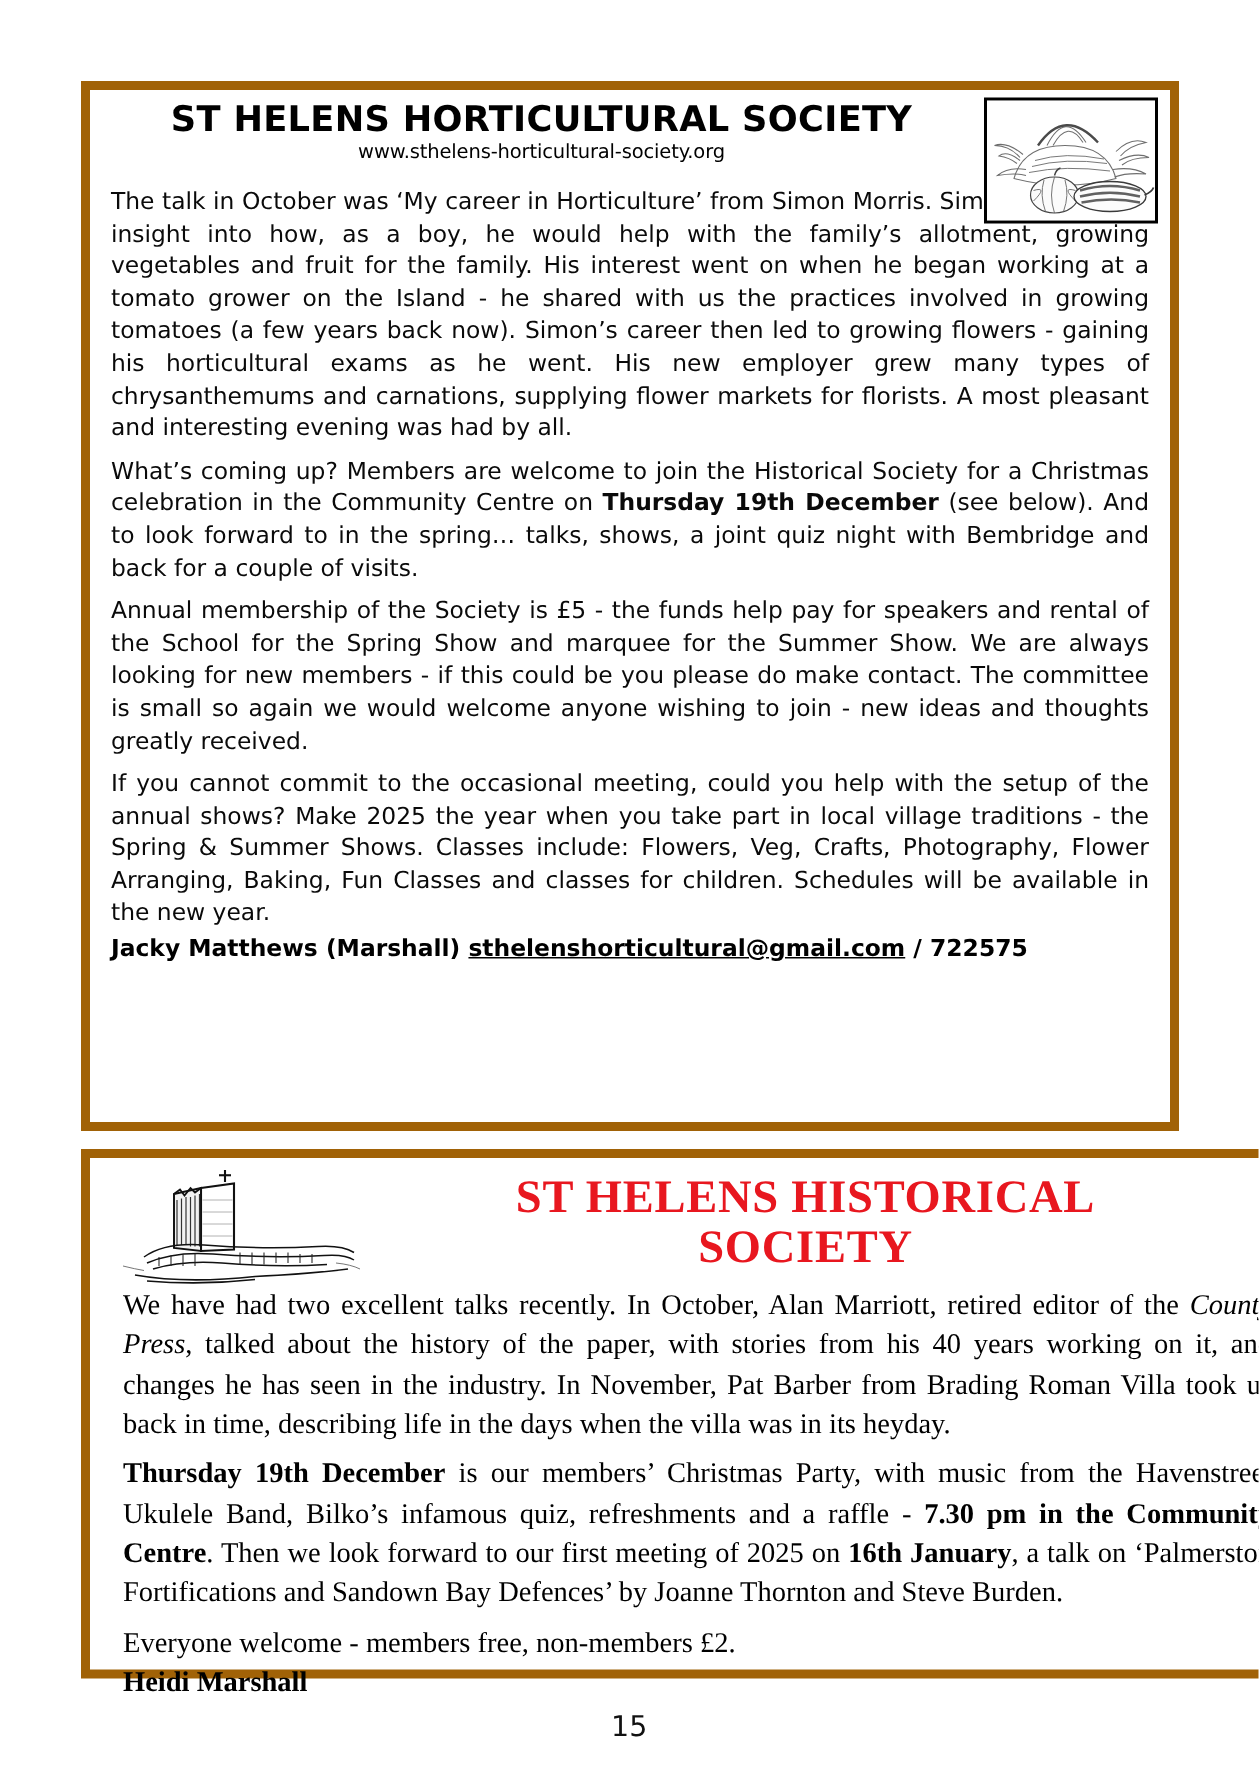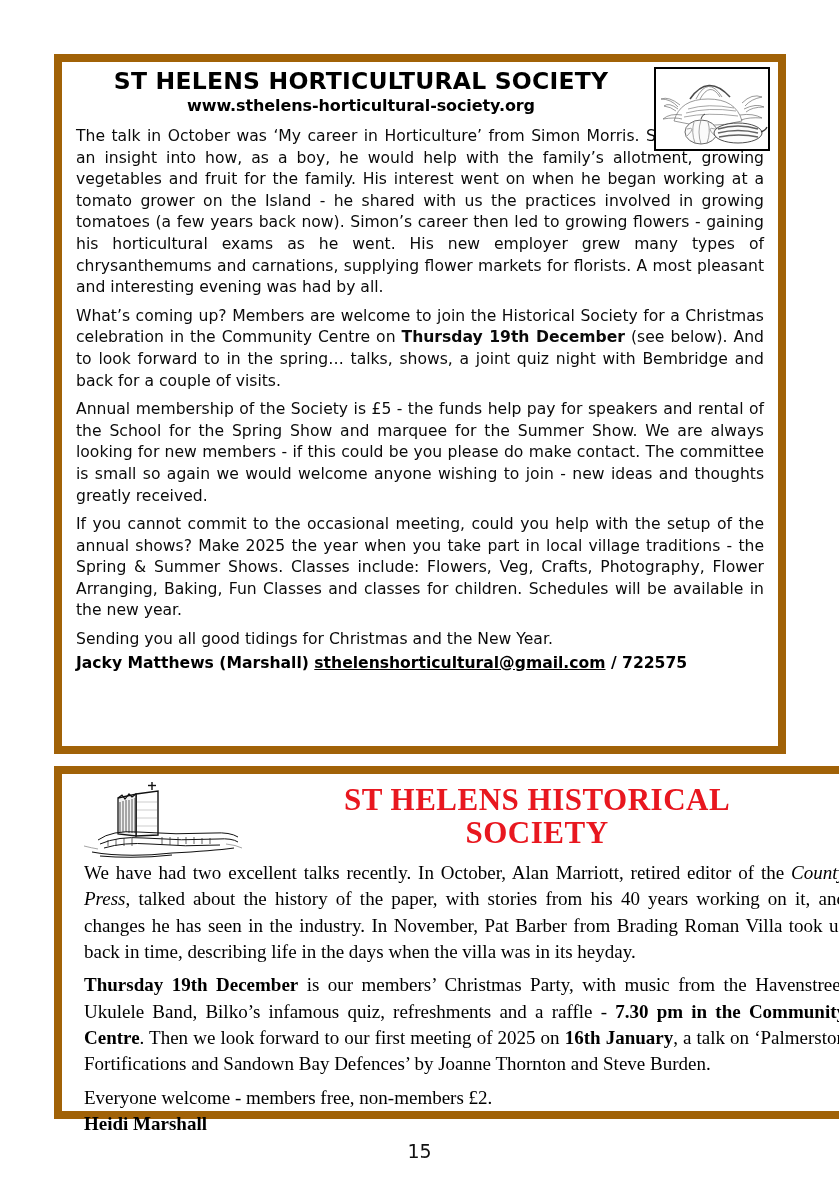--- a/index.html
+++ b/index.html
@@ -22,21 +22,21 @@
     left: 0; top: 0;
     width: 839px;
     height: 1191px;
     background: #ffffff;
   }
 
   
   .box {
     position: absolute;
     box-sizing: border-box;
-    border: 8px solid #a16207;
+    border: 6px solid #a16207;
     background: #ffffff;
   }
   #box-horticultural {
     left: 54px;
     top: 54px;
     width: 732px;
     height: 700px;
     padding: 6px 14px 4px 14px;
   }
   #box-historical {
@@ -57,22 +57,22 @@
     font-weight: bold;
     font-size: 23.5px;
     letter-spacing: 0.2px;
     text-align: center;
     padding-right: 118px;
     line-height: 1.12;
     white-space: nowrap;
   }
   .hort-url {
     font-family: "DejaVu Sans", sans-serif;
-    font-weight: bold;
-    font-size: 16px;
+    font-weight: normal;
+    font-size: 13px;
     text-align: center;
     padding-right: 118px;
     letter-spacing: -0.1px;
     margin-top: 2px;
     white-space: nowrap;
   }
 
   
   .veg-frame {
     position: absolute;
@@ -222,21 +222,20 @@
     <div class="body-text">
 
       <p>The talk in October was ‘My career in Horticulture’ from Simon Morris. Simon gave us an insight into how, as a boy, he would help with the family’s allotment, growing vegetables and fruit for the family. His interest went on when he began working at a tomato grower on the Island - he shared with us the practices involved in growing tomatoes (a few years back now). Simon’s career then led to growing flowers - gaining his horticultural exams as he went. His new employer grew many types of chrysanthemums and carnations, supplying flower markets for florists. A most pleasant and interesting evening was had by all.</p>
 
       <p><span>What’s coming up? Members are welcome to join the Historical Society for a Christmas celebration in the Community Centre on </span><span class="b">Thursday 19th December</span><span> (see below). And to look forward to in the spring… talks, shows, a joint quiz night with Bembridge and back for a couple of visits.</span></p>
 
       <p>Annual membership of the Society is £5 - the funds help pay for speakers and rental of the School for the Spring Show and marquee for the Summer Show. We are always looking for new members - if this could be you please do make contact. The committee is small so again we would welcome anyone wishing to join - new ideas and thoughts greatly received.</p>
 
       <p>If you cannot commit to the occasional meeting, could you help with the setup of the annual shows? Make 2025 the year when you take part in local village traditions - the Spring &amp; Summer Shows. Classes include: Flowers, Veg, Crafts, Photography, Flower Arranging, Baking, Fun Classes and classes for children. Schedules will be available in the new year.</p>
 
-      <p>Sending you all good tidings for Christmas and the New Year.</p>
     </div>
 
     <div class="signature"><span>Jacky Matthews (Marshall) </span><span class="email">sthelenshorticultural@gmail.com</span><span> / 722575</span></div>
   </div>
 
   <div class="box" id="box-historical">
 
     <div class="hist-head">
 
       <div class="ruin-wrap">

